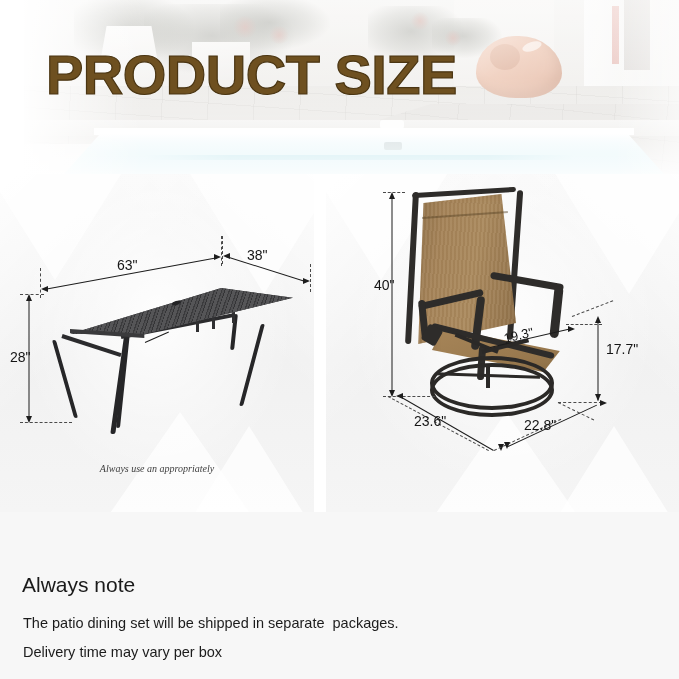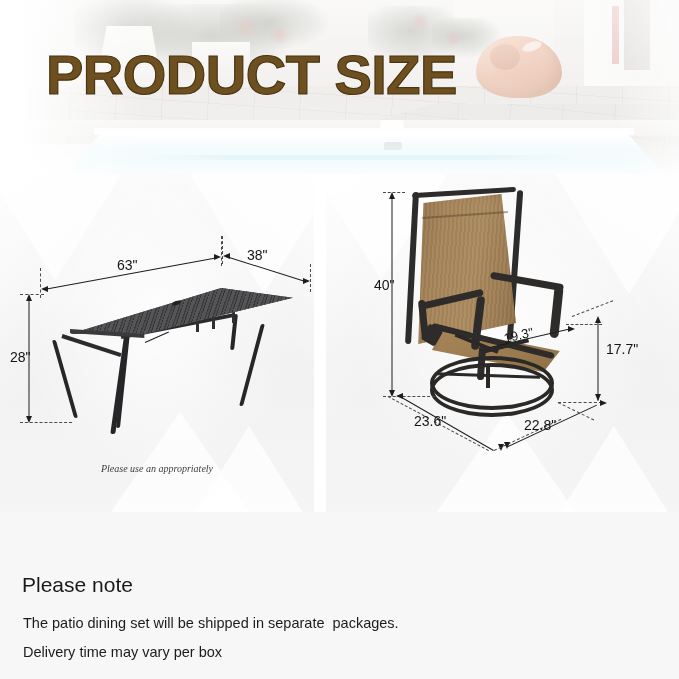--- a/index.html
+++ b/index.html
@@ -461,21 +461,21 @@
         <div class="dashline" style="left:20px; top:248px; width:52px;"></div>
         <div class="solidline" style="left:29px; top:124px; width:120px; transform:rotate(90deg);"></div>
         <div class="arrow up" style="left:26px; top:120px;"></div>
         <div class="arrow down" style="left:26px; top:242px;"></div>
         <div class="dimtext" style="left:10px; top:176px; font-size:14px;">28"</div>
 
         <div class="solidline" style="left:145px; top:168px; width:26px; transform:rotate(-24deg); background:#1d1d1d;"></div>
       </div>
 
       <div class="table-caption">
-        <div>Please use an appropriately</div>
+        <div>Always use an appropriately</div>
       </div>
     </div>
 
     <div class="panel right">
       <div class="panel-bg"></div>
       <div class="panel-tri t1"></div>
       <div class="panel-tri t2"></div>
       <div class="panel-tri t3"></div>
       <div class="panel-tri t4"></div>
       <div class="panel-shade"></div>
@@ -540,18 +540,18 @@
         <div class="dashline" style="left:232px; top:228px; width:40px; transform:rotate(26deg); transform-origin:0 50%;"></div>
         <div class="solidline" style="left:182px; top:272px; width:98px; transform:rotate(-25deg);"></div>
         <div class="arrow down" style="left:178px; top:268px;"></div>
         <div class="arrow right" style="left:274px; top:226px;"></div>
         <div class="dimtext" style="left:198px; top:244px; font-size:14px;">22.8"</div>
       </div>
     </div>
   </div>
 
   <div class="note">
-    <div class="note-title">Please note</div>
+    <div class="note-title">Always note</div>
     <div class="note-line l1">The patio dining set will be shipped in separate  packages.</div>
     <div class="note-line l2">Delivery time may vary per box</div>
   </div>
 
 </div>
 
 </body></html>

